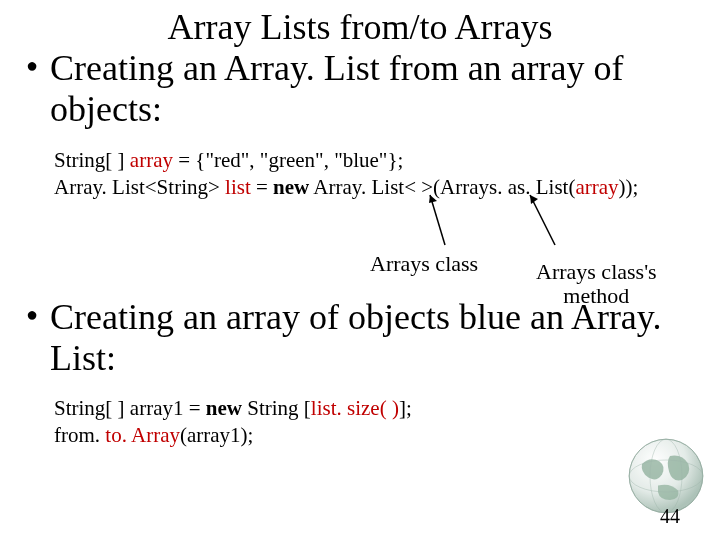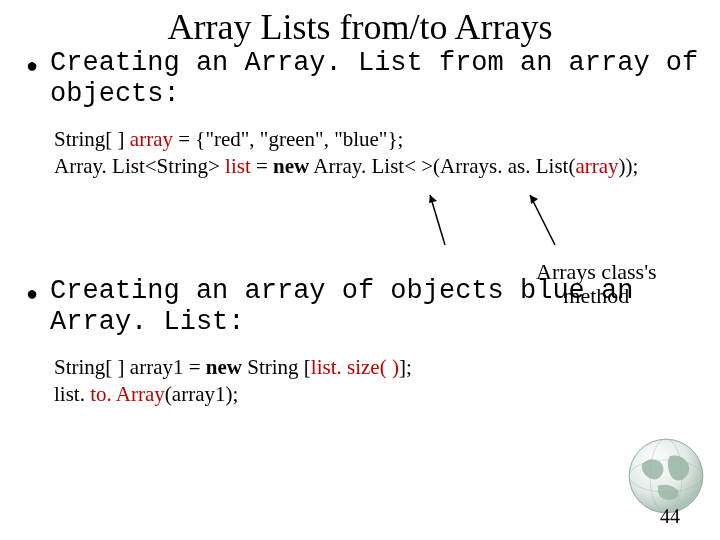--- a/index.html
+++ b/index.html
@@ -32,23 +32,22 @@
     margin-left: 26px;
     margin-right: 20px;
   }
   .bullet-dot {
     font-size: 20px;
     line-height: 30px;
     margin-right: 12px;
     margin-top: 2px;
   }
   .bullet-text {
-    font-size: 27px;
+    font-size: 36px;
     line-height: 1.15;
-    font-family: Liberation Mono, monospace;
   }
   .code-block {
     margin-left: 54px;
     margin-right: 10px;
     font-size: 21px;
     line-height: 1.28;
     margin-top: 16px;
   }
   .red { color: #c00000; }
   .green { color: #000000; }
@@ -110,36 +109,37 @@
 
   <svg class="arrow" style="left:425px; top:184px;" width="30" height="60">
     <line x1="20" y1="55" x2="5" y2="5" stroke="#000" stroke-width="1.5"></line>
     <polygon points="5,5 12,11 4,13" fill="#000"></polygon>
   </svg>
   <svg class="arrow" style="left:525px; top:184px;" width="40" height="60">
     <line x1="30" y1="55" x2="5" y2="5" stroke="#000" stroke-width="1.5"></line>
     <polygon points="5,5 13,9 6,14" fill="#000"></polygon>
   </svg>
 
+  <div class="annot" style="left:370px; top:246px;">Arrays class</div>
   <div class="annot" style="left:536px; top:254px;text-align:center;">
     <span>Arrays class's</span><br>
     <span>method</span>
   </div>
 
   <div class="bullet-row" style="margin-top:96px;">
     <div class="bullet-dot">●</div>
     <div class="bullet-text">Creating an array of objects blue an Array. List:</div>
   </div>
 
   <div class="code-block" style="">
     <div>
       <span>String[ ] array1 = </span><b>new</b><span> String [</span><span class="red">list. size( )</span><span>];</span>
     </div>
     <div>
-      <span>list. </span><span class="red">to. Array</span><span>(array1);</span>
+      <span>from. </span><span class="red">to. Array</span><span>(array1);</span>
     </div>
   </div>
 
   <svg class="globe" viewBox="0 0 100 100">
     <defs>
       <radialGradient id="g1" cx="35%" cy="30%" r="70%">
         <stop offset="0%" stop-color="#ffffff"></stop>
         <stop offset="60%" stop-color="#dfe8e4"></stop>
         <stop offset="100%" stop-color="#9fb8ac"></stop>
       </radialGradient>

